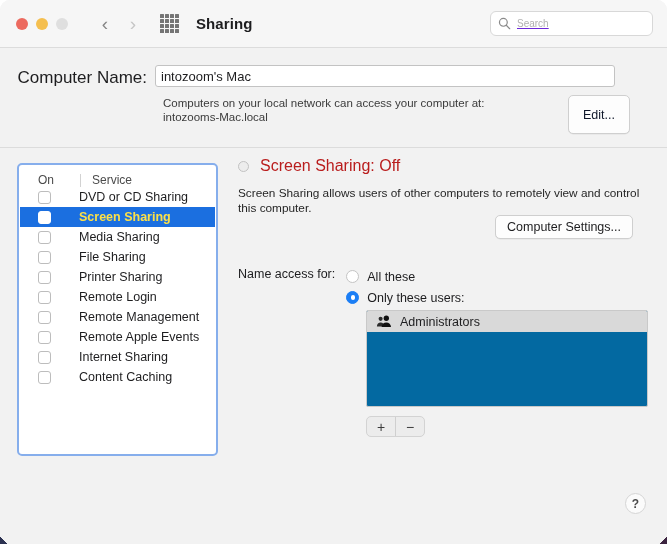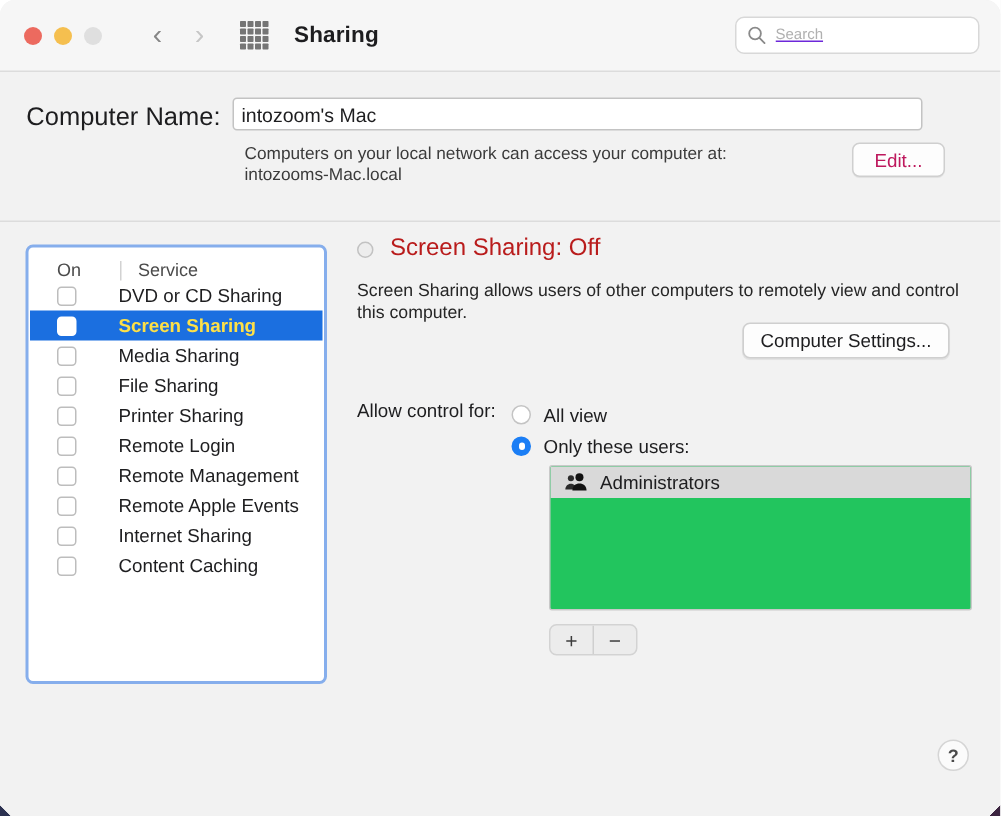--- a/index.html
+++ b/index.html
@@ -135,27 +135,27 @@
     width: 400px;
     font-size: 11.5px;
     line-height: 14px;
     color: #3b3b3b;
   }
   #edit-button {
     position: absolute;
     right: 37px;
     top: 47px;
     min-width: 62px;
-    height: 23px;
+    height: 39px;
     background: #fdfdfd;
     border: 1px solid #cfcfcf;
     border-radius: 5px;
     font-family: "Liberation Sans", sans-serif;
     font-size: 12.5px;
-    color: #be185d;
+    color: #0f172a;
     cursor: default;
     box-shadow: 0 0.5px 0.5px rgba(0,0,0,0.07);
   }
 
   
   #content {
     position: relative;
     height: 396px;
     background: #f2f2f2;
   }
@@ -281,21 +281,21 @@
     border-radius: 50%;
   }
   .radio-label { font-size: 12.5px; color: #1d1d1f; }
 
   #users-box {
     position: absolute;
     left: 128px;
     top: 162px;
     width: 282px;
     height: 97px;
-    background: #22c55e;
+    background: #0369a1;
     border: 1px solid #c9c9c9;
     border-radius: 2px;
     overflow: hidden;
   }
   .user-row {
     display: flex; align-items: center;
     height: 21px;
     padding-left: 9px;
     gap: 8px;
   }
@@ -455,25 +455,25 @@
       <div id="status-row">
         <span id="status-dot"></span>
         <span id="status-text">Screen Sharing: Off</span>
       </div>
 
       <div id="description">Screen Sharing allows users of other computers to remotely view and control this computer.</div>
 
       <button id="computer-settings-btn">Computer Settings...</button>
 
       <div id="allow-row">
-        <span id="allow-label">Allow control for:</span>
+        <span id="allow-label">Name access for:</span>
         <div id="radio-group">
           <div class="radio-item">
             <span class="radio" id="radio-all"></span>
-            <span class="radio-label">All view</span>
+            <span class="radio-label">All these</span>
           </div>
           <div class="radio-item">
             <span class="radio checked" id="radio-only"></span>
             <span class="radio-label">Only these users:</span>
           </div>
         </div>
       </div>
 
       <div id="users-box">
           <div class="user-row selected">

